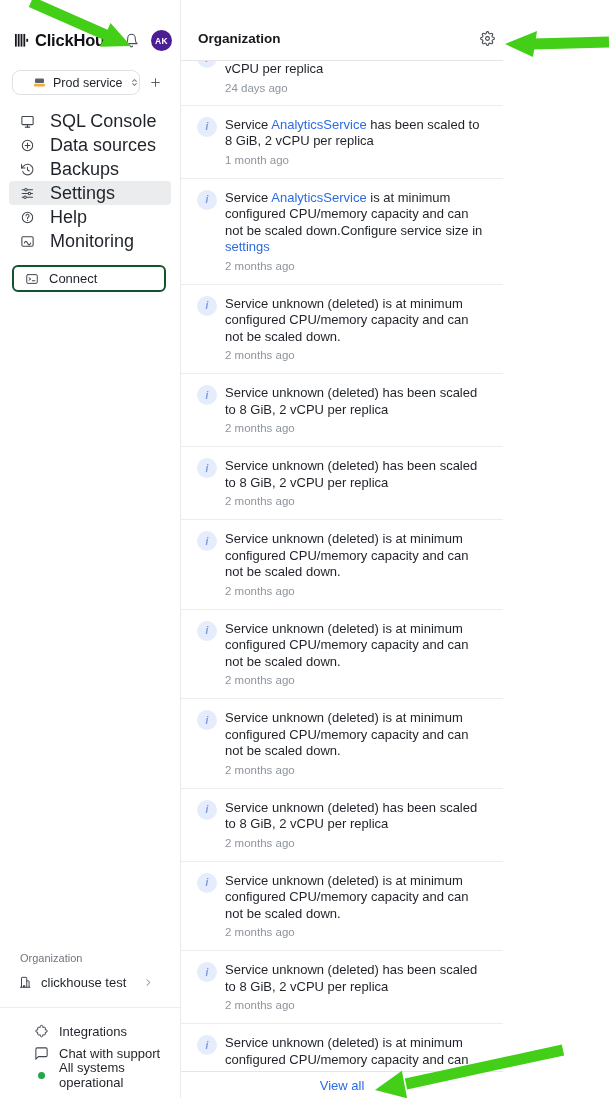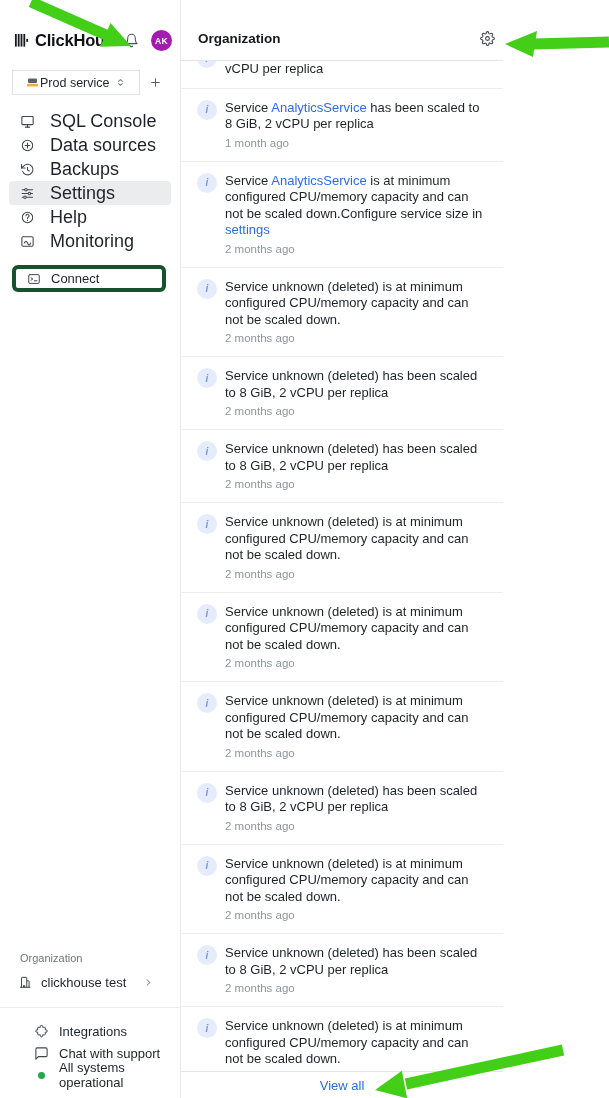--- a/index.html
+++ b/index.html
@@ -5,36 +5,36 @@
   html,body{margin:0;padding:0;background:#fff;}
   body{width:609px;height:1098px;overflow:hidden;font-family:"Liberation Sans",sans-serif;-webkit-font-smoothing:antialiased;}
   .app{position:relative;display:flex;width:609px;height:1098px;background:#fff;}
 
   
   .sidebar{width:181px;flex-shrink:0;box-sizing:border-box;border-right:1px solid #eaeaed;display:flex;flex-direction:column;background:#fff;}
   .brand-row{display:flex;align-items:center;margin:30px 8px 0 14px;}
   .logo-mark{display:flex;align-items:center;}
   .brand-name{font-size:16.5px;font-weight:700;color:#101114;margin-left:5px;letter-spacing:-.2px;}
   .bell-btn{margin-left:auto;width:15px;height:15px;color:#4a5058;display:flex;align-items:center;cursor:pointer;}
-  .avatar{width:21px;height:21px;border-radius:50%;background:#a21caf;color:#fff;font-size:8.5px;font-weight:700;display:flex;align-items:center;justify-content:center;margin-left:12px;letter-spacing:.3px;cursor:pointer;}
+  .avatar{width:21px;height:21px;border-radius:50%;background:#4c1d95;color:#fff;font-size:8.5px;font-weight:700;display:flex;align-items:center;justify-content:center;margin-left:12px;letter-spacing:.3px;cursor:pointer;}
 
   .service-row{display:flex;align-items:center;margin:19px 12px 0 12px;}
-  .service-select{width:128px;height:25px;box-sizing:border-box;border:1px solid #dfe1e5;border-radius:0;background:#fff;display:flex;align-items:center;gap:1px;padding:0 13px;cursor:pointer;}
+  .service-select{width:128px;height:25px;box-sizing:border-box;border:1px solid #dfe1e5;border-radius:8px;background:#fff;display:flex;align-items:center;gap:7px;padding:0 20px;cursor:pointer;}
   .service-mini-icon{display:flex;flex-shrink:0;}
   .service-label{font-size:12.5px;color:#1f2329;flex:1;white-space:nowrap;}
   .updown{width:11px;height:13px;color:#7a8089;display:flex;}
   .add-service{margin-left:auto;width:26px;text-align:center;color:#575c63;display:flex;justify-content:center;cursor:pointer;}
 
   nav.menu{margin-top:14px;}
   .nav-item{height:24px;margin:0 9px;padding:0 11px;display:flex;align-items:center;gap:15px;border-radius:4px;font-size:18px;color:#1f2329;cursor:pointer;}
   .nav-item.active{background:#ebecee;}
   .icn{width:15px;height:15px;color:#40464e;display:flex;flex-shrink:0;}
   .icn svg{width:100%;height:100%;}
 
-  .connect-btn{margin:12px 14px 0 12px;height:27px;box-sizing:border-box;border:4px solid #14532d;border-radius:6px;display:flex;align-items:center;gap:10px;padding:0 11px;font-size:13px;color:#1f2329;cursor:pointer;background:#fff;}
+  .connect-btn{margin:12px 14px 0 12px;height:27px;box-sizing:border-box;border:2px solid #14532d;border-radius:6px;display:flex;align-items:center;gap:10px;padding:0 11px;font-size:13px;color:#1f2329;cursor:pointer;background:#fff;}
 
   .sidebar-bottom{margin-top:auto;padding-bottom:12px;}
   .org-label{font-size:11px;color:#70767e;margin:0 0 10px 20px;}
   .org-row{display:flex;align-items:center;gap:9px;margin:0 26px 0 18px;font-size:13px;color:#1f2329;height:16px;cursor:pointer;}
   .org-chevron{margin-left:auto;width:11px;height:11px;color:#6d737b;display:flex;}
   .sidebar-divider{border-top:1px solid #ececee;margin:17px 0 12px 0;}
   .foot-item{height:22px;display:flex;align-items:center;gap:10px;padding-left:34px;font-size:13px;color:#1f2329;cursor:pointer;}
   .status-dot{width:7px;height:7px;border-radius:50%;background:var(--status-green,#27a648);margin:0 4px;flex-shrink:0;}
 
   
@@ -237,20 +237,21 @@
       </span>
     </header>
 
     <div class="notif-list">
   <div class="notif-item partial">
     <div class="icon-wrap">
       <div class="notif-icon">i</div>
     </div>
     <div class="notif-body">
       <div class="notif-msg"><span>vCPU per replica</span></div>
+      <div class="notif-time">24 days ago</div>
     </div>
   </div>
 
   <div class="notif-item">
     <div class="icon-wrap">
       <div class="notif-icon">i</div>
     </div>
     <div class="notif-body">
       <div class="notif-msg"><span>Service </span><span class="notif-link">AnalyticsService</span><span> has been scaled to 8 GiB, 2 vCPU per replica</span></div>
       <div class="notif-time">1 month ago</div>

